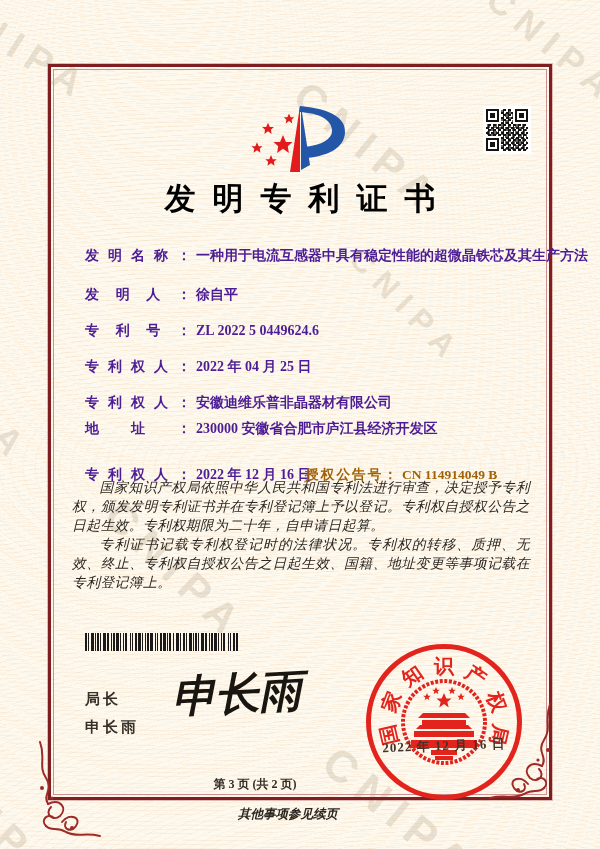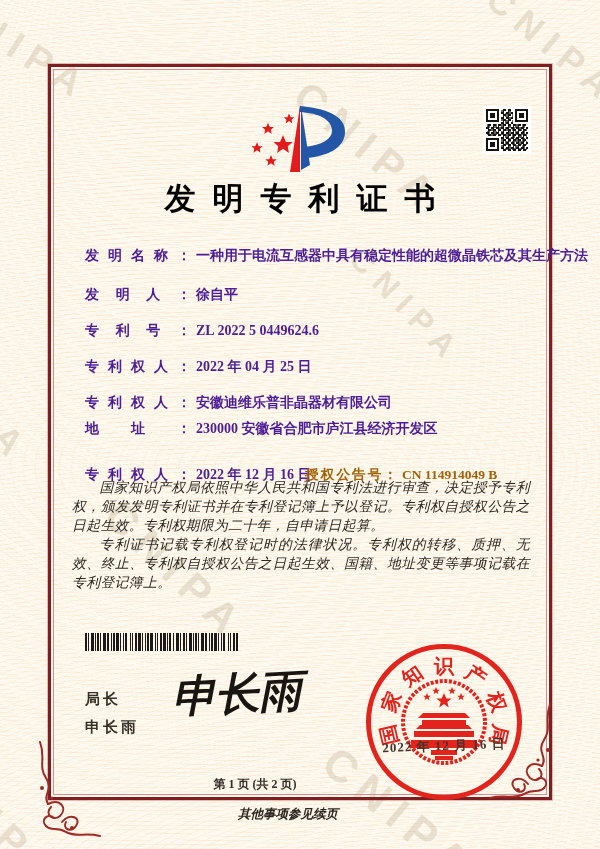--- a/index.html
+++ b/index.html
@@ -218,21 +218,21 @@
         <path d="M-28,7 h56 l-4,-4 h-48 z"></path>
         <rect x="-30" y="9" width="60" height="6"></rect>
         <rect x="-33" y="18" width="66" height="8"></rect>
         <rect x="-13" y="28" width="26" height="5"></rect>
         <rect x="-9" y="34" width="18" height="4"></rect>
       </g>
     </svg>
   </div>
   <div class="seal-date">2022 年 12 月 16 日</div>
 
-  <div class="page-indicator">第 1 页 (共 2 页)</div>
+  <div class="page-indicator">第 3 页 (共 2 页)</div>
   <div class="continuation">其他事项参见续页</div>
 
   <div class="ornament orn-br">
     <svg width="66" height="100" viewBox="0 0 66 100">
       <g stroke="#9c2b28" fill="none" stroke-width="2" stroke-linecap="round">
         <path d="M62,2 C56,18 64,26 56,38 C48,50 60,54 54,64"></path>
         <path d="M2,96 C18,92 24,98 36,92 C46,86 50,92 56,86"></path>
         <path d="M54,64 c-12,-6 -20,4 -12,12 c7,6 16,-2 9,-9"></path>
         <path d="M40,82 c-8,-10 -20,-4 -14,4 c5,7 14,3 10,-4"></path>
         <path d="M56,86 c6,-6 -2,-14 -8,-8"></path>

